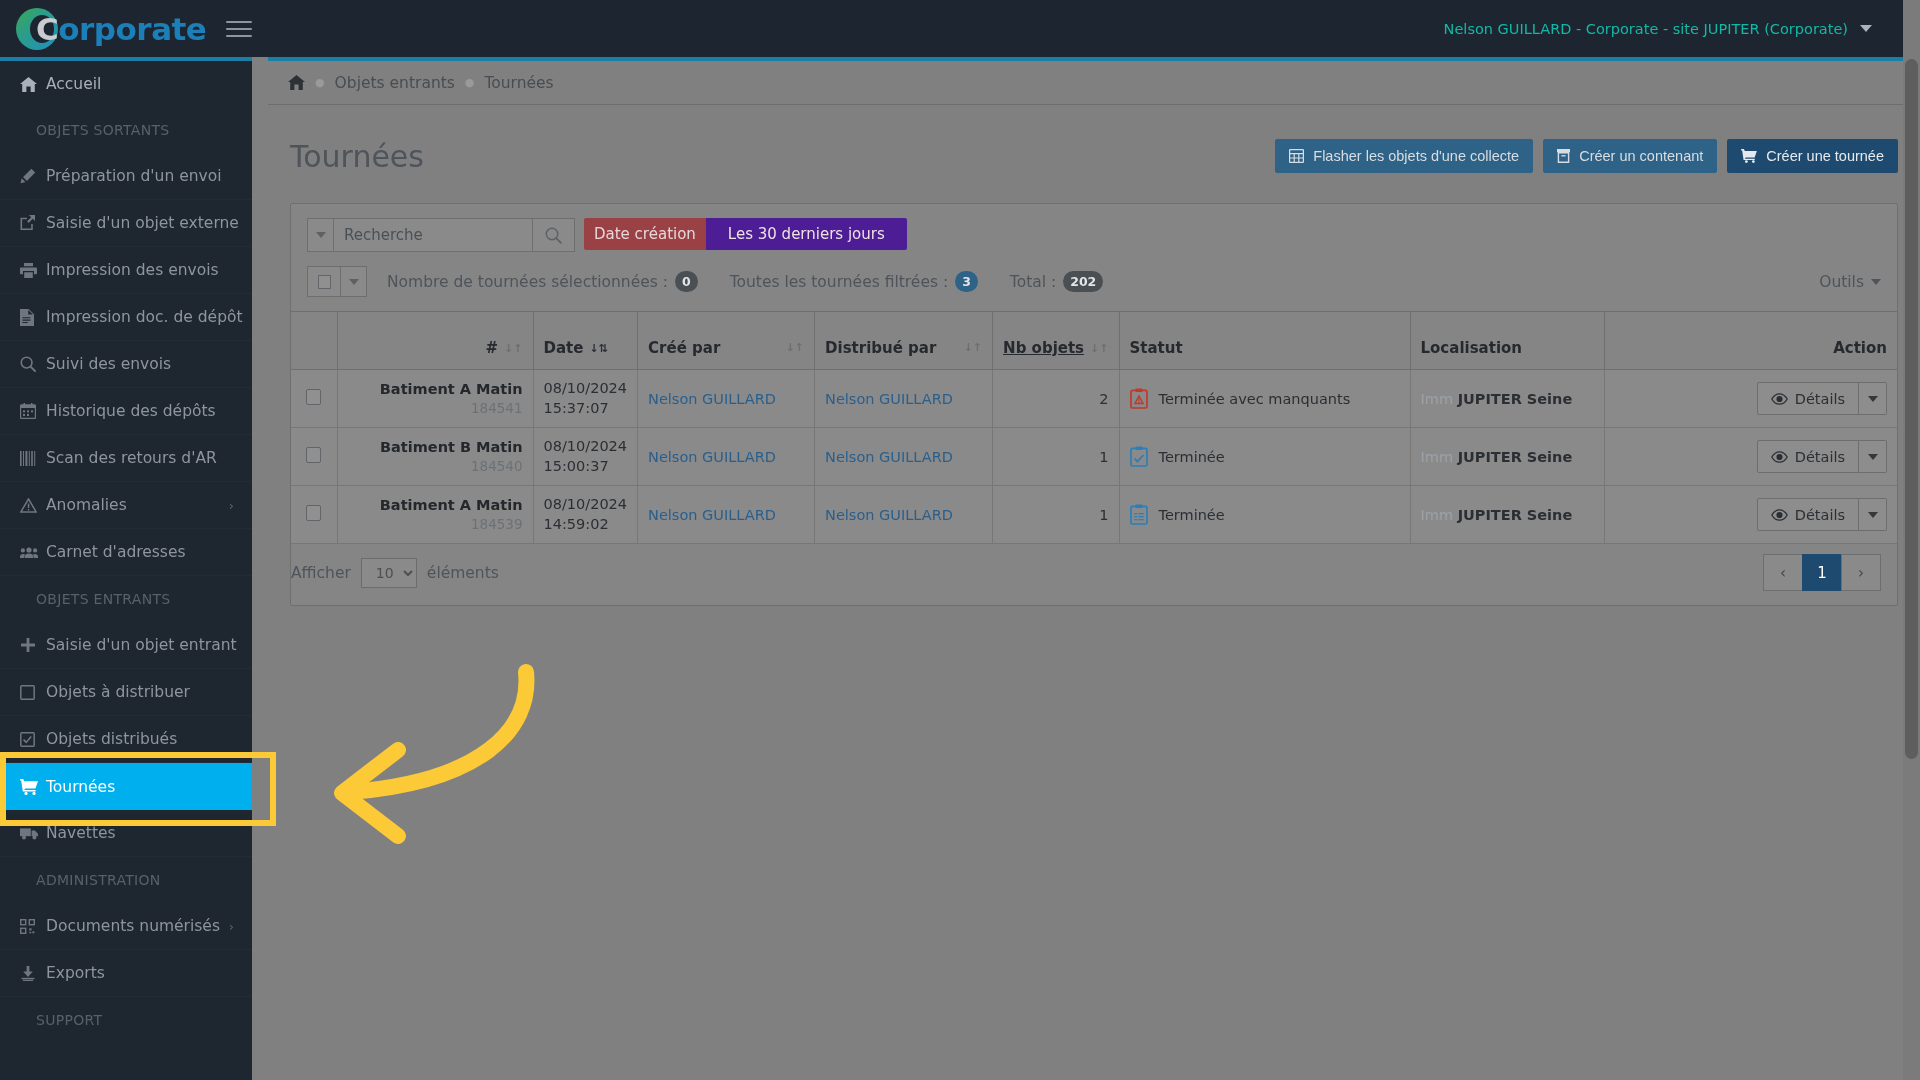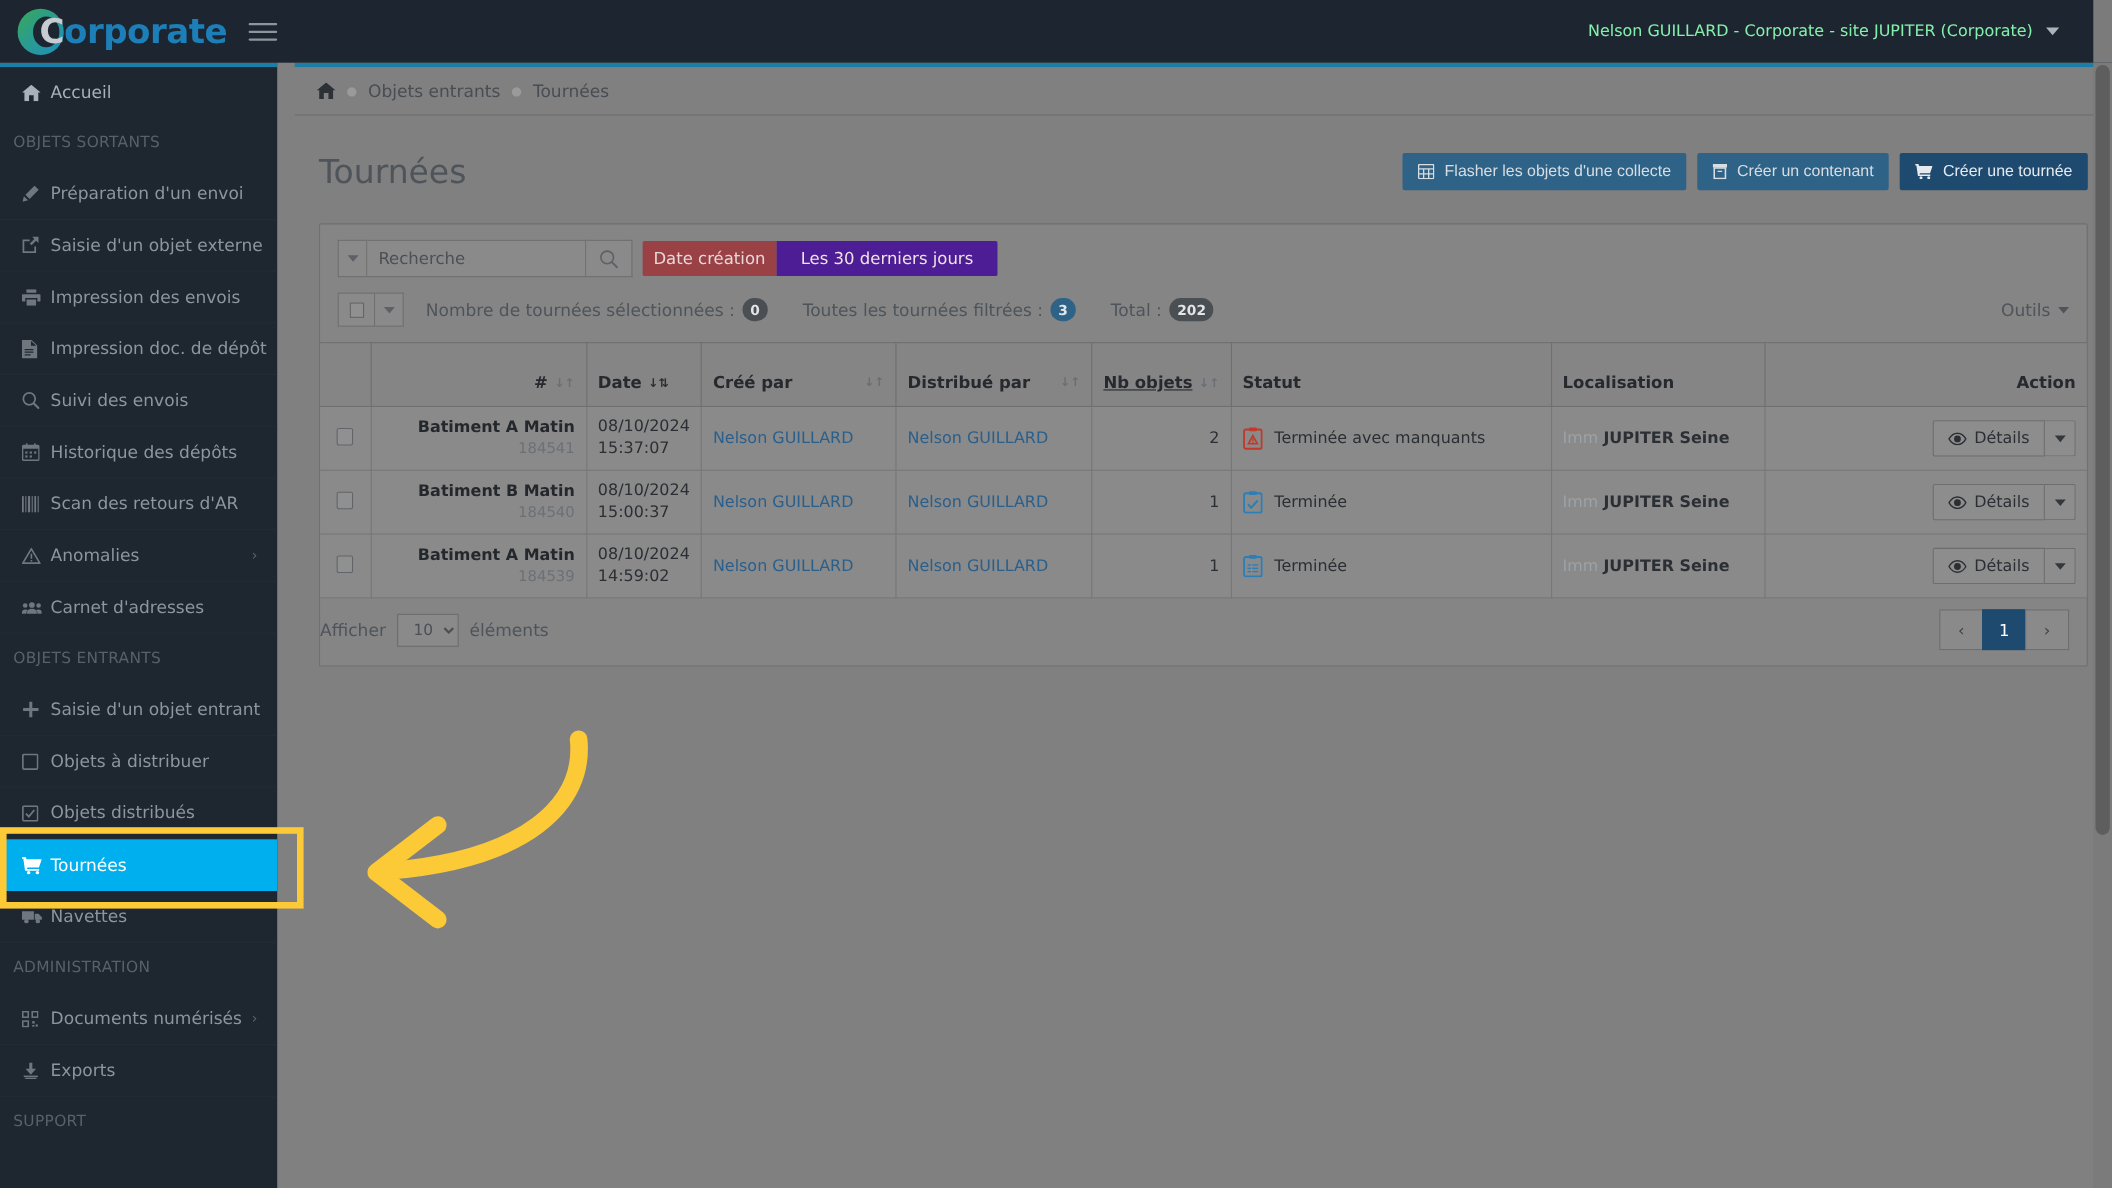--- a/index.html
+++ b/index.html
@@ -59,21 +59,21 @@
     padding: 3px 0;
     cursor: pointer;
   }
   .hamburger span { display: block; height: 2px; background: #8d959d; border-radius: 1px; }
   .topbar-right {
     margin-left: auto;
     display: flex; align-items: center;
     padding-right: 48px;
     gap: 12px;
     font-size: 14.5px;
-    color: #86efac;
+    color: #14b8a6;
   }
   .caret-down {
     width: 0; height: 0;
     border-left: 6px solid transparent;
     border-right: 6px solid transparent;
     border-top: 7px solid #aab2ba;
   }
 
   
   .sidebar {
@@ -102,21 +102,21 @@
   .side-item .ico {
     width: 26px; flex: 0 0 26px;
     font-size: 15px;
     color: #6f767e;
     display: flex; align-items: center;
   }
   .side-item.home { color: #a9b0b7; border-bottom: none; height: 46px;}
   .side-heading {
     height: 46px;
     display: flex; align-items: center;
-    padding-left: 12px;
+    padding-left: 36px;
     font-size: 14px;
     color: #58606a;
     letter-spacing: 0.3px;
     border-bottom: none;
   }
   .side-item.active {
     background: #00b0ee;
     color: #ffffff;
     border-bottom: none;
   }
@@ -172,21 +172,21 @@
   .btn.dark { background: #1d4a6e; color: #e6eaee; }
 
   
   .panel {
     margin: 18px 22px 0 22px;
     background: #858585;
     border: 1px solid #6f6f6f;
     border-radius: 2px;
   }
   .filterrow {
-    display: flex; align-items: center;
+    display: flex; 
     padding: 14px 16px 10px 16px;
     gap: 0;
   }
   .searchgrp { display: flex; height: 34px; }
   .sg-btn {
     width: 27px;
     border: 1px solid #6e6e6e;
     background: #8a8a8a;
     display: flex; align-items: center; justify-content: center;
     cursor: pointer;

